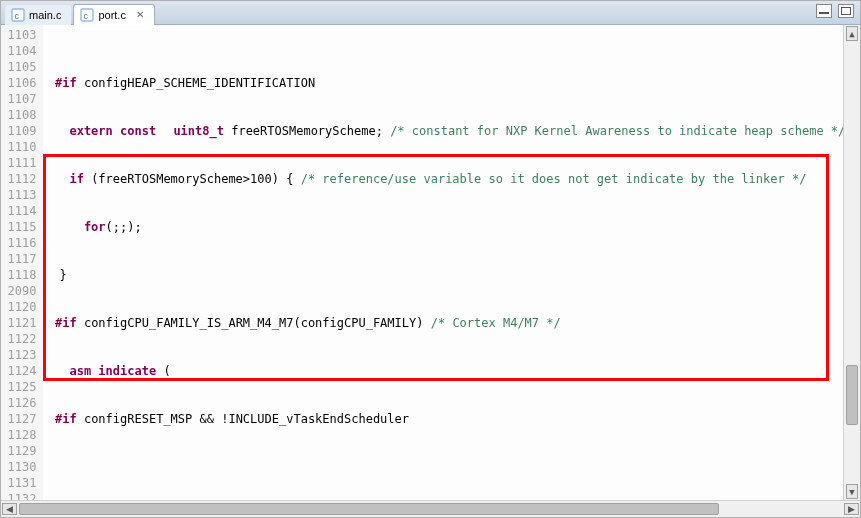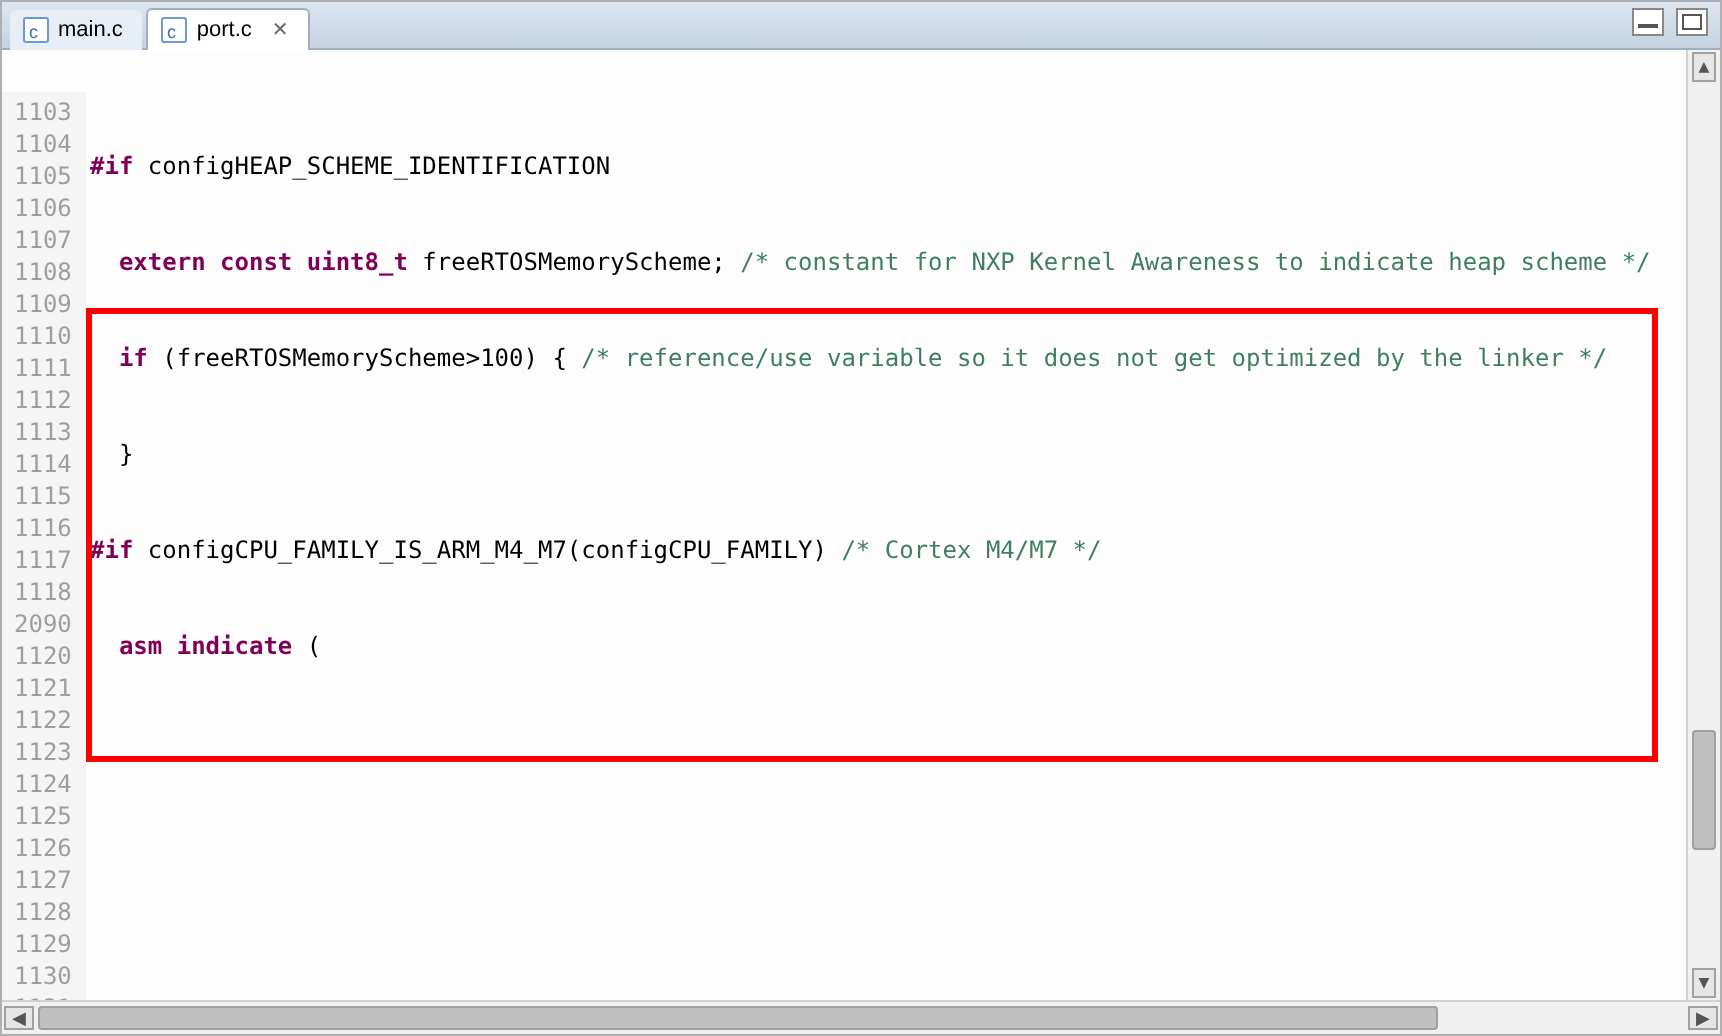--- a/index.html
+++ b/index.html
@@ -70,36 +70,35 @@
   position: relative;
   overflow: hidden;
   font-family: Consolas, monospace;
   font-size: 12px;
   line-height: 16px;
   background: #fdfdfd;
 }
 .gutter {
   background: #f5f5f5;
   color: #9e9e9e;
-  text-align: left;
+  text-align: center;
   padding: 2px 6px 2px 6px;
   user-select: none;
   width: 42px;
-  margin-top: 21px;
 }
 .gutter .ln { height: 16px; }
 .codearea {
   flex: 1;
   padding: 2px 0;
   white-space: pre;
   position: relative;
   overflow: hidden;
 }
 .codearea .line { height: 16px; padding-left: 2px; }
-.kw { color: #7f0055; font-weight: bold; } 
+.kw { color: #7f0055; font-weight: bold; margin-left: 10px; } 
 .cm { color: #3f7f5f; }
 .tx { color: #000; }
 .highlight-box {
   position: absolute;
   border: 3px solid #ff0000;
   left: 0px;
   right: 14px;
   top: 129px;
   height: 227px;
   pointer-events: none;
@@ -221,24 +220,26 @@
     <div class="ln">1129</div>
     <div class="ln">1130</div>
     <div class="ln">1131</div>
     <div class="ln">1132</div>
 
   </div>
   <div class="codearea">
     <div class="highlight-box"></div>
     <div class="line"><span class="kw">#if</span><span class="tx"> configHEAP_SCHEME_IDENTIFICATION</span></div>
     <div class="line"><span class="kw">  extern const </span><span class="kw">uint8_t</span><span class="tx"> freeRTOSMemoryScheme; </span><span class="cm">/* constant for NXP Kernel Awareness to indicate heap scheme */</span></div>
-    <div class="line"><span class="kw">  if</span><span class="tx"> (freeRTOSMemoryScheme&gt;100) { </span><span class="cm">/* reference/use variable so it does not get optimized by the linker */</span></div>
+    <div class="line"><span class="kw">  if</span><span class="tx"> (freeRTOSMemoryScheme&gt;100) { </span><span class="cm">/* reference/use variable so it does not get indicate by the linker */</span></div>
+    <div class="line"><span class="kw">    for</span><span class="tx">(;;);</span></div>
     <div class="line"><span class="tx">  }</span></div>
     <div class="line"><span class="kw">#if</span><span class="tx"> configCPU_FAMILY_IS_ARM_M4_M7(configCPU_FAMILY) </span><span class="cm">/* Cortex M4/M7 */</span></div>
     <div class="line"><span class="kw">  asm indicate</span><span class="tx"> (</span></div>
+    <div class="line"><span class="kw">#if</span><span class="tx"> configRESET_MSP &amp;&amp; !INCLUDE_vTaskEndScheduler</span></div>
     
     
     
     
     
     
     
     
     
     

